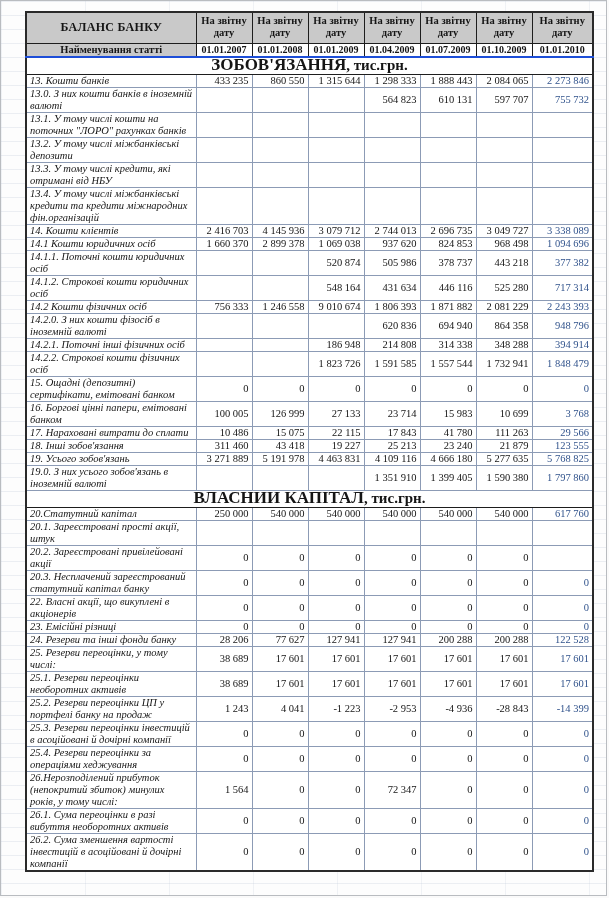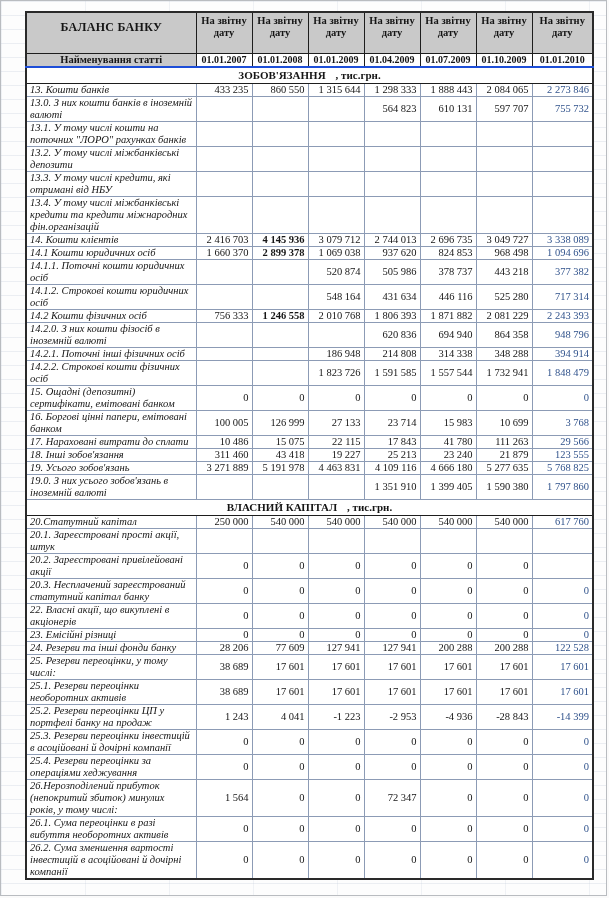--- a/index.html
+++ b/index.html
@@ -34,34 +34,34 @@
     padding:0 3px; line-height:12px;
     vertical-align:middle;
     overflow:hidden;
   }
   thead th {
     border:1px solid #1d1d1d;
     font-weight:bold; text-align:center;
   }
   thead .hdr-gray { background:#c9c9c9; }
   thead .hdr-date { background:#ffffff; font-size:10px; }
-  thead tr.r1 th { padding-top:2px; padding-bottom:14px; }
+  thead tr.r1 th { padding-top:2px; padding-bottom:4px; }
   thead tr.r2 th { border-bottom:2px solid #1d4ed8; }
   th.title-cell { font-size:12px; letter-spacing:0.3px; }
   tr.section-row td {
     border:1px solid #1d1d1d;
     text-align:center; font-weight:bold; background:#ffffff;
     padding:1px 2px;
   }
-  .sec-title { font-size:11px; }
-  .sec-unit  { font-size:11px;padding-left:10px; }
+  .sec-title { font-size:17px; }
+  .sec-unit  { font-size:15px; }
   td.label-cell { text-align:left;font-style:italic; }
   td.value-cell { text-align:right; }
   td.last-col   { color:#31538c; }
-  td.bold       { font-weight:bold;text-align:right; }
+  td.bold       { font-weight:normal;text-align:right; }
 </style>
 </head>
 <body>
 
 <div class="page">
   <table class="balance">
     <colgroup>
       <col class="c-label">
       <col class="c-val">
         <col class="c-val">
@@ -194,21 +194,21 @@
           <td class="value-cell">548 164</td>
           <td class="value-cell">431 634</td>
           <td class="value-cell">446 116</td>
           <td class="value-cell">525 280</td>
           <td class="value-cell last-col">717 314</td>
         </tr>
         <tr>
           <td class="label-cell">14.2 Кошти фізичних осіб</td>
           <td class="value-cell">756 333</td>
           <td class="value-cell bold">1 246 558</td>
-          <td class="value-cell">2 010 768</td>
+          <td class="value-cell">9 010 674</td>
           <td class="value-cell">1 806 393</td>
           <td class="value-cell">1 871 882</td>
           <td class="value-cell">2 081 229</td>
           <td class="value-cell last-col">2 243 393</td>
         </tr>
         <tr>
           <td class="label-cell">14.2.0. З них кошти фізосіб в іноземній валюті</td>
           <td class="value-cell"></td>
           <td class="value-cell"></td>
           <td class="value-cell"></td>
@@ -356,21 +356,21 @@
           <td class="value-cell">0</td>
           <td class="value-cell">0</td>
           <td class="value-cell">0</td>
           <td class="value-cell">0</td>
           <td class="value-cell">0</td>
           <td class="value-cell last-col">0</td>
         </tr>
         <tr>
           <td class="label-cell">24. Резерви та інші фонди банку</td>
           <td class="value-cell">28 206</td>
-          <td class="value-cell">77 609</td>
+          <td class="value-cell">77 627</td>
           <td class="value-cell">127 941</td>
           <td class="value-cell">127 941</td>
           <td class="value-cell">200 288</td>
           <td class="value-cell">200 288</td>
           <td class="value-cell last-col">122 528</td>
         </tr>
         <tr>
           <td class="label-cell">25. Резерви переоцінки, у тому числі:</td>
           <td class="value-cell">38 689</td>
           <td class="value-cell">17 601</td>

